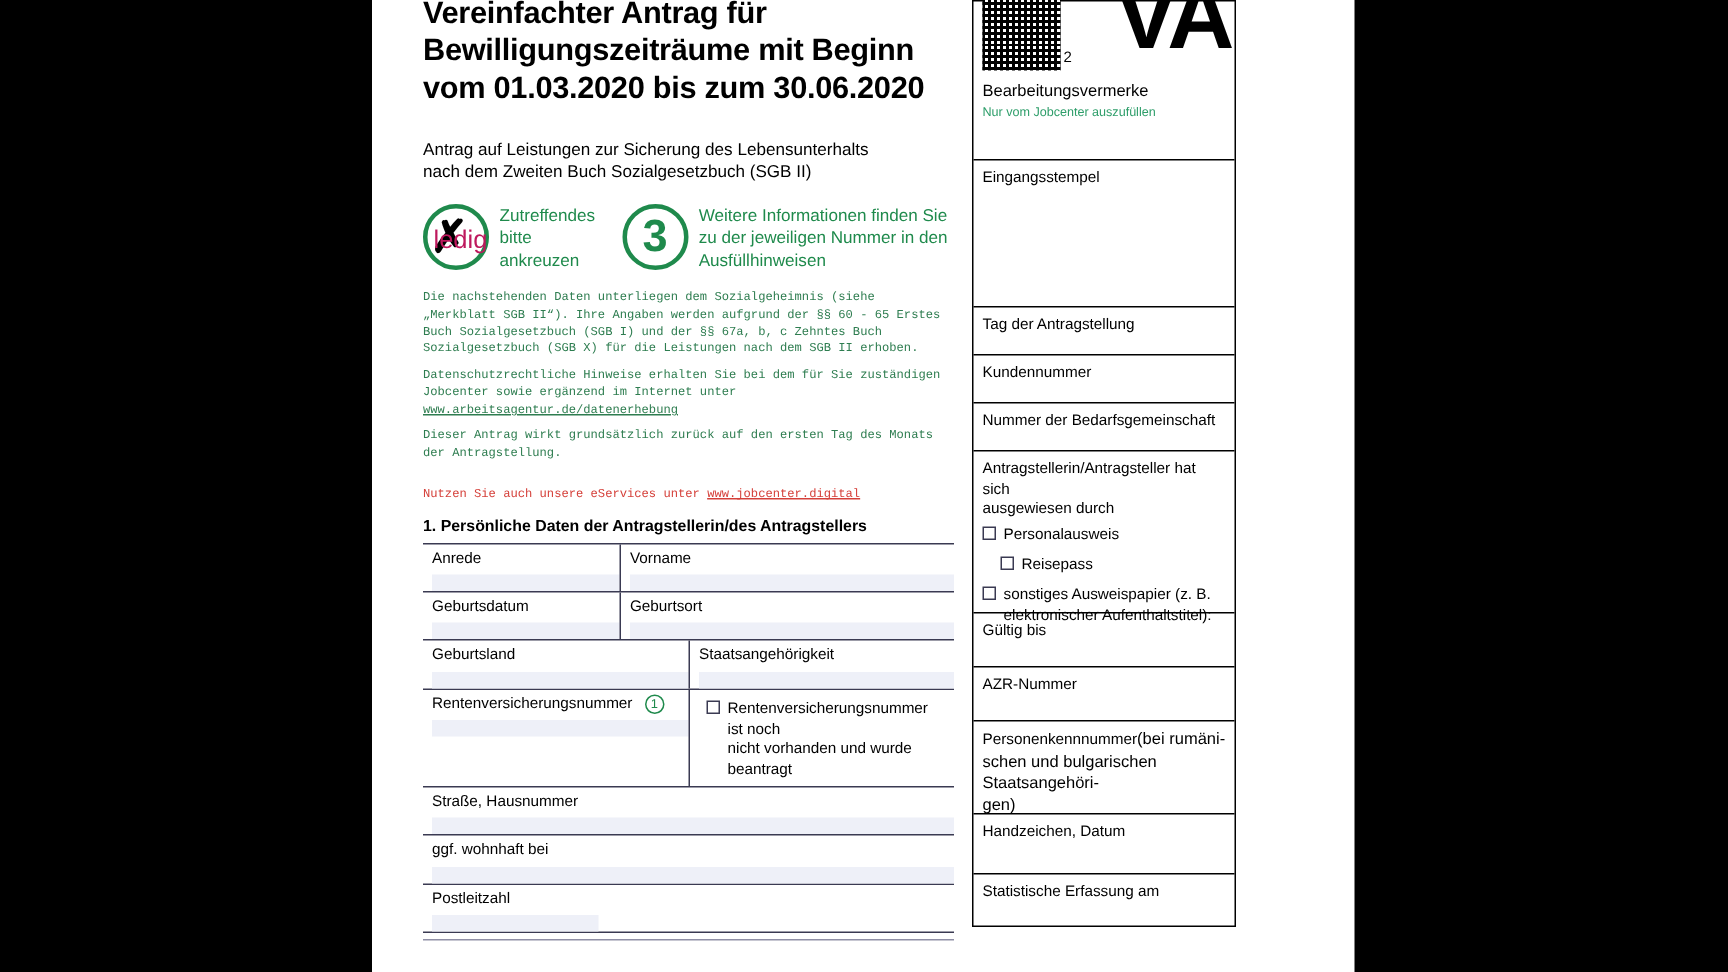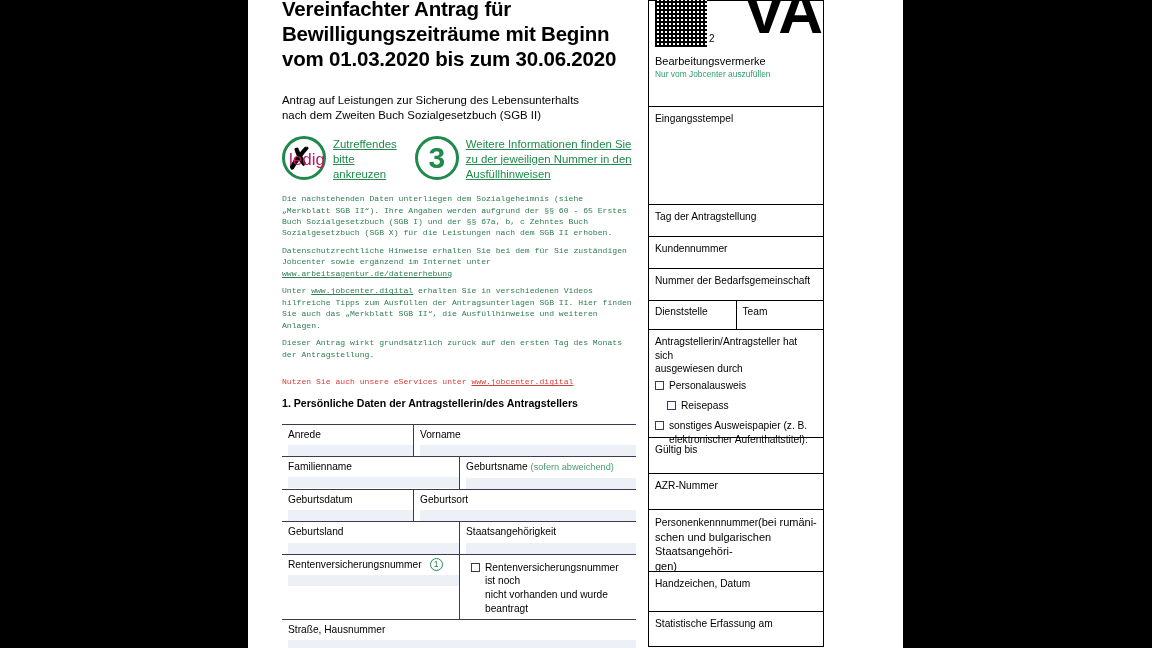--- a/index.html
+++ b/index.html
@@ -46,32 +46,32 @@
   .xmark{
     position:absolute;left:2px;top:5px;
     font-size:30px;font-weight:bold;color:#000;line-height:1;
     font-family:"Liberation Sans", sans-serif;
   }
   .ledig{
     position:absolute;left:4px;top:12px;
     font-size:17px;color:#be185d;line-height:1;
   }
   .legend-txt{
-    font-size:11.4px;color:#1f8a4c;line-height:1.33;margin-left:7px;padding-top:1px;text-decoration:underline;
+    font-size:11.4px;color:#1f8a4c;line-height:1.33;margin-left:7px;padding-top:1px;
   }
   .legend-txt span{display:block;white-space:nowrap;}
 
   
   .fine{margin-top:11px;}
   .fine p{margin:0 0 6px 0;font-size:8.1px;line-height:1.42;color:#2e7d50;font-family:Liberation Mono, monospace;}
   .fine p.red{color:#d5403a;margin-top:16px;}
   .fine u{text-decoration:underline;}
 
   
-  .sec-head{font-size:10.6px;font-weight:bold;color:#000;margin:9px 0 15px 0;}
+  .sec-head{font-size:10.6px;font-weight:bold;color:#000;margin:9px 0 5px 0;}
 
   
   .ftable{border-top:1.6px solid #3a3a52;}
   .frow{
     display:flex;border-bottom:1.6px solid #3a3a52;position:relative;
   }
   .fcell{
     flex:1;min-width:0;position:relative;box-sizing:border-box;
     padding:3px 0 0 6px;
   }
@@ -176,50 +176,39 @@
               <span>Weitere Informationen finden Sie</span>
               <span>zu der jeweiligen Nummer in den</span>
               <span>Ausfüllhinweisen</span>
             </div>
           </div>
         </div>
 
         <div class="fine">
           <p><span>Die nachstehenden Daten unterliegen dem Sozialgeheimnis (siehe „Merkblatt SGB II“). Ihre Angaben werden aufgrund der §§ 60 - 65 Erstes Buch Sozialgesetzbuch (SGB I) und der §§ 67a, b, c Zehntes Buch Sozialgesetzbuch (SGB X) für die Leistungen nach dem SGB II erhoben.</span></p>
           <p><span>Datenschutzrechtliche Hinweise erhalten Sie bei dem für Sie zuständigen Jobcenter sowie ergänzend im Internet unter </span><u>www.arbeitsagentur.de/datenerhebung</u></p>
-          <p><span>Unter </span><u>www.jobcenter.digital</u><span> erhalten Sie in verschiedenen Videos hilfreiche Tipps zum Ausfüllen der Antragsunterlagen SGB II. Hier finden Sie auch das „Merkblatt SGB II“, die Ausfüllhinweise und weiteren Anlagen.</span></p>
           <p><span>Dieser Antrag wirkt grundsätzlich zurück auf den ersten Tag des Monats der Antragstellung.</span></p>
           <p class="red"><span>Nutzen Sie auch unsere eServices unter </span><u>www.jobcenter.digital</u></p>
         </div>
 
         <div class="sec-head">1.  Persönliche Daten der Antragstellerin/des Antragstellers</div>
 
         <div class="ftable">
 
           <div class="frow">
             <div class="fcell" style="flex:0 0 37%">
               <div class="lab">Anrede</div>
               <div class="inp"></div>
             </div>
             <div class="fcell">
               <div class="lab">Vorname</div>
               <div class="inp"></div>
             </div>
           </div>
 
-          <div class="frow">
-            <div class="fcell" style="flex:0 0 50%">
-              <div class="lab">Familienname</div>
-              <div class="inp"></div>
-            </div>
-            <div class="fcell">
-              <div class="lab"><span>Geburtsname</span> <span class="hint">(sofern abweichend)</span></div>
-              <div class="inp"></div>
-            </div>
-          </div>
 
           <div class="frow">
             <div class="fcell">
               <div class="lab">Geburtsdatum</div>
               <div class="inp"></div>
             </div>
             <div class="fcell" style="flex:0 0 63%">
               <div class="lab">Geburtsort</div>
               <div class="inp"></div>
             </div>
@@ -298,24 +287,20 @@
           </div>
 
           <div class="rrow" style="height:32px">
             <div class="rl">Kundennummer</div>
           </div>
 
           <div class="rrow" style="height:32px">
             <div class="rl">Nummer der Bedarfsgemeinschaft</div>
           </div>
 
-          <div class="rsplit" style="height:28px">
-            <div class="rc"><span>Dienststelle</span></div>
-            <div class="rc"><span>Team</span></div>
-          </div>
 
           <div class="rrow" style="height:108px">
             <div class="rl">
               <span>Antragstellerin/Antragsteller hat sich</span><br>
               <span>ausgewiesen durch</span>
             </div>
             <div class="cbrow" style="padding-left:0">
               <span class="cbx"></span><span>Personalausweis</span>
             </div>
             <div class="cbrow" style="padding-left:12px">

